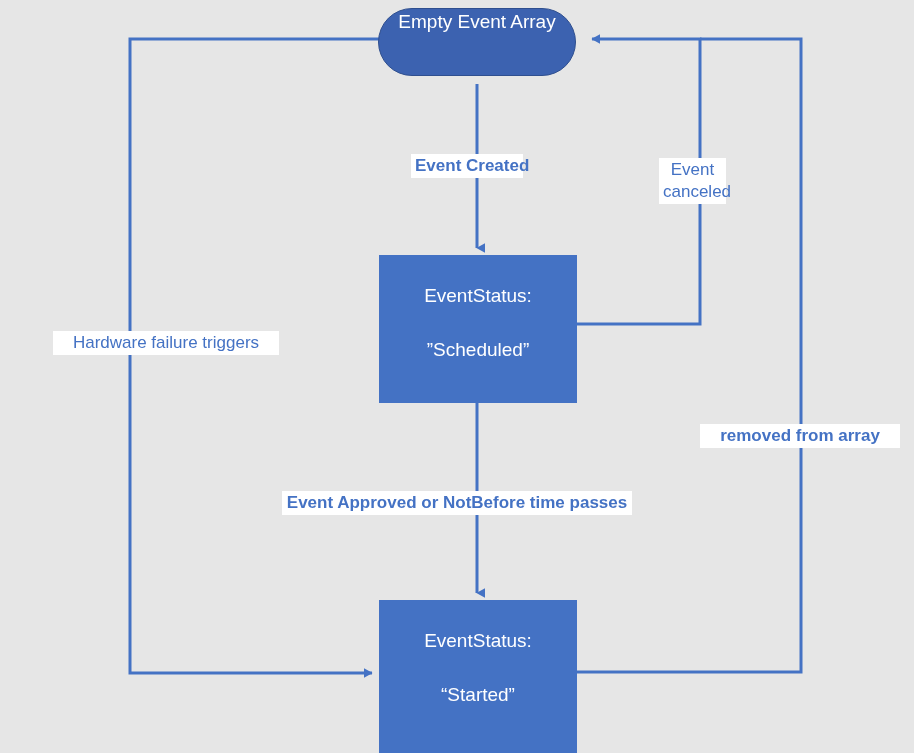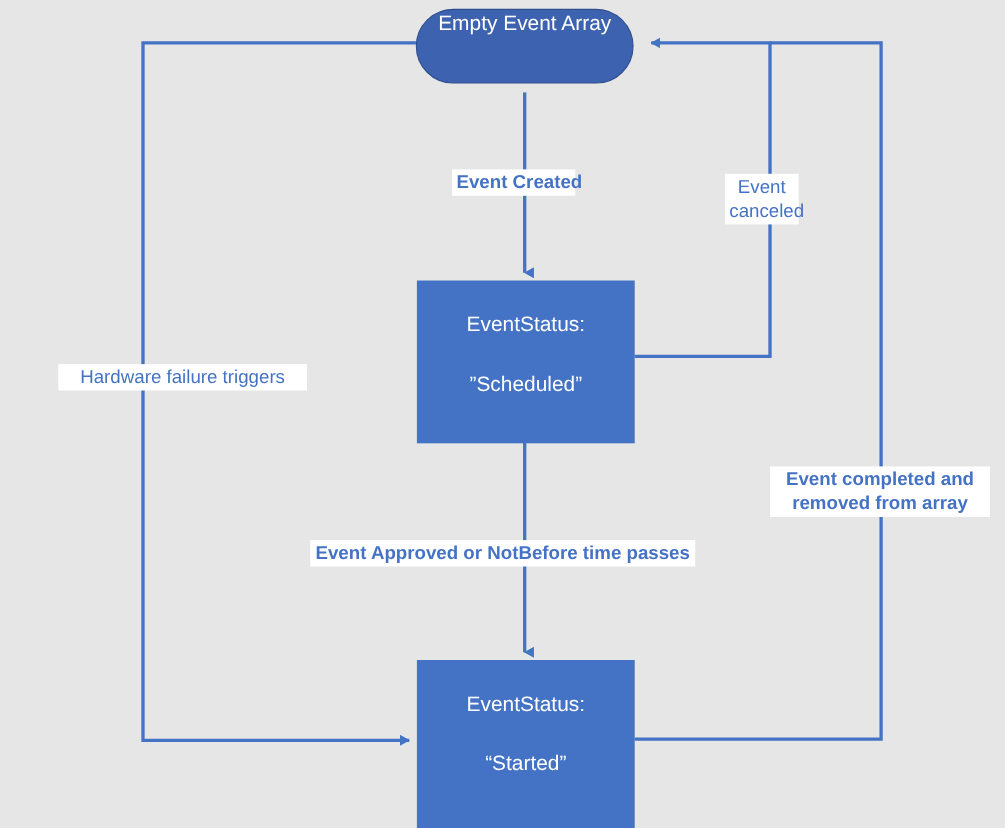--- a/index.html
+++ b/index.html
@@ -105,19 +105,18 @@
 <div class="edge-label lbl-reg" style="left:659px; top:158px; width:67px; font-size:17px;">
   <span class="line">Event</span>
   <span class="line">canceled</span>
 </div>
 
 <div class="edge-label lbl-reg" style="left:17px; top:331px; width:226px; font-size:17px;margin-left:36px;">
   <span class="line">Hardware failure triggers</span>
 </div>
 
 <div class="edge-label lbl-bold" style="left:700px; top:424px; width:200px; font-size:17px;">
-  <span class="line">Event completed and</span>
   <span class="line">removed from array</span>
 </div>
 
 <div class="edge-label lbl-bold" style="left:282px; top:491px; width:350px; font-size:17px;">
   <span class="line">Event Approved or NotBefore time passes</span>
 </div>
 
 </body></html>

